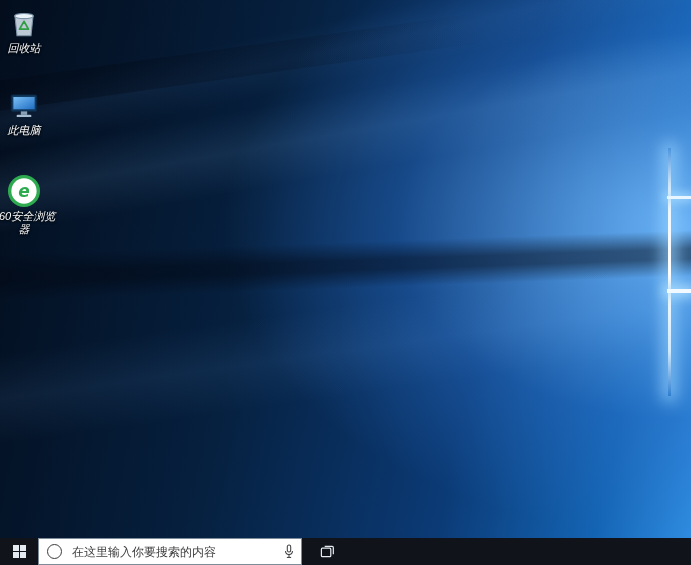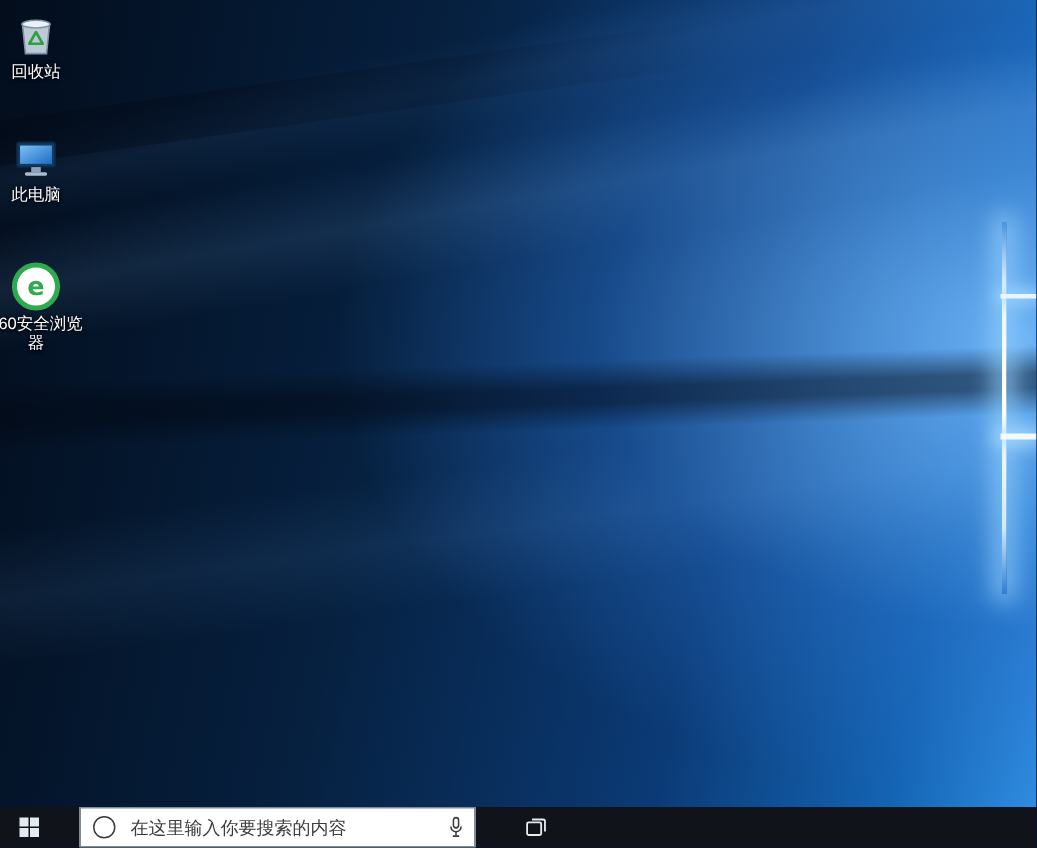--- a/index.html
+++ b/index.html
@@ -13,20 +13,21 @@
   body { position: relative; background: #04132b; }
 
   
   .desktop {
     position: absolute;
     inset: 0 0 27px 0;
     overflow: hidden;
     background:
       radial-gradient(ellipse 640px 430px at 99% 42%, rgba(120,190,255,0.85), rgba(45,115,205,0.38) 45%, rgba(10,35,80,0) 72%),
       linear-gradient(102deg, #030d1c 0%, #06203f 38%, #0b3a75 68%, #1464b4 88%, #2f8ce0 100%);
+    font-style: italic;
   }
   .beam, .band, .edge { position: absolute; pointer-events: none; }
   .beam1 { left:-12%; top:16%; width:135%; height:80px; transform:rotate(-10deg);
     background:linear-gradient(180deg, transparent, rgba(140,200,255,0.10) 50%, transparent); }
   .beam2 { left:-10%; top:56%; width:130%; height:90px; transform:rotate(-8deg);
     background:linear-gradient(180deg, transparent, rgba(120,185,255,0.08) 50%, transparent); }
   .beam3 { left:-5%; top:2%; width:120%; height:60px; transform:rotate(-12deg);
     background:linear-gradient(180deg, transparent, rgba(110,175,250,0.07) 50%, transparent); }
   .band1 { left:-2%; top:45%; width:106%; height:46px; transform:rotate(-2deg);
     background:linear-gradient(180deg, transparent, rgba(2,8,20,0.50) 40%, rgba(2,8,20,0.50) 62%, transparent); }
@@ -60,21 +61,20 @@
   .icon-360     { left: -8px; top: 174px; width: 64px; }
 
   
   .taskbar {
     position: absolute;
     left: 0; right: 0; bottom: 0;
     height: 27px;
     background: #10141a;
     display: flex;
     align-items: stretch;
-    gap: 15px;
   }
   .start {
     width: 38px;
     border: none;
     background: transparent;
     display: flex;
     align-items: center;
     justify-content: center;
     padding: 0;
     cursor: pointer;

